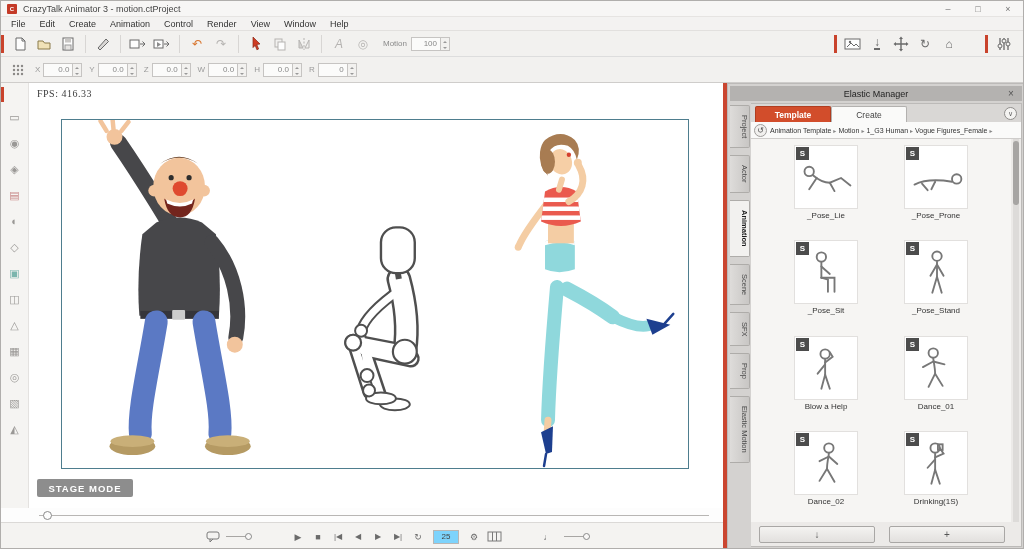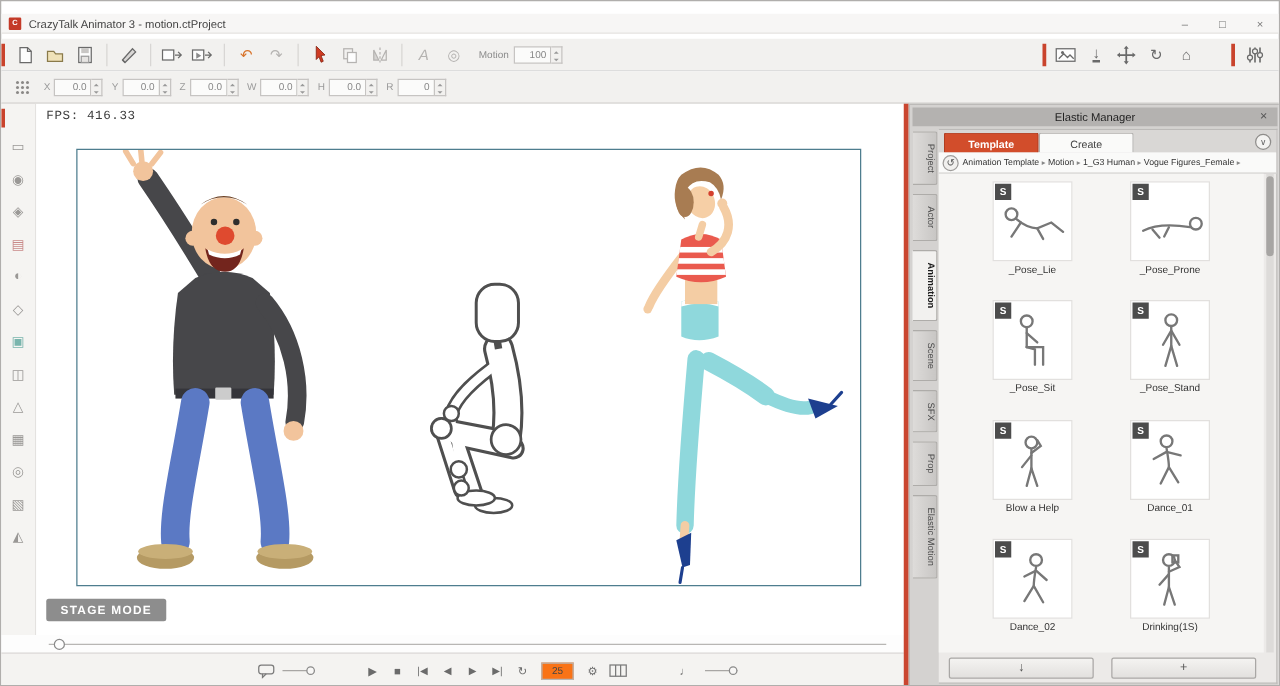--- a/index.html
+++ b/index.html
@@ -1,20 +1,20 @@
 <!DOCTYPE html>
 <html><head>
 <meta charset="utf-8">
 <style>
   *{margin:0;padding:0;box-sizing:border-box}
   html,body{background:#8a8a8a}
   .app{position:relative;width:1024px;height:549px;background:#ffffff;overflow:hidden;
        font-family:"Liberation Sans",sans-serif;font-size:9px;color:#333;border:1px solid #b0aeac}
   
-  .titlebar{position:absolute;left:0;top:10px;right:0;height:16px;background:#f7f6f5;display:flex;align-items:center;border-bottom:1px solid #e6e4e2}
+  .titlebar{position:absolute;left:0;top:0;right:0;height:16px;background:#f7f6f5;display:flex;align-items:center;border-bottom:1px solid #e6e4e2}
   .app-icon{width:10px;height:10px;background:#c43a28;margin:0 6px;border-radius:1px;color:#fff;font-size:6px;line-height:10px;text-align:center;font-weight:bold}
   .title-text{font-size:9px;color:#444}
   .win-controls{margin-left:auto;display:flex;height:16px}
   .win-btn{width:30px;display:flex;align-items:center;justify-content:center;color:#777;font-size:9px}
   
   .menubar{position:absolute;top:16px;left:0;right:0;height:14px;background:#f3f2f1;display:flex;align-items:center;padding-left:3px;border-bottom:1px solid #e2e0de}
   .menu-item{padding:0 7px;font-size:9px;color:#333}
   
   .toolbar{position:absolute;top:30px;left:0;right:0;height:26px;background:#f2f1ef;border-bottom:1px solid #ddd;display:flex;align-items:center}
   .propbar{position:absolute;top:56px;left:0;right:0;height:26px;background:#f2f1ef;border-bottom:1px solid #cfcdcb;display:flex;align-items:center}
@@ -36,33 +36,33 @@
   .field{display:flex;align-items:center;margin-right:7px}
   .field-label{font-size:8px;color:#9a9a9a;margin-right:3px}
   
   .workspace{position:absolute;top:82px;left:0;right:0;bottom:0}
   .left-strip{position:absolute;left:0;top:0;width:28px;height:425px;background:#f5f4f2;border-right:1px solid #e4e2e0;display:flex;flex-direction:column;align-items:center}
   .strip-accent{width:3px;height:15px;background:#c9432c;align-self:flex-start;margin:4px 0 2px 0}
   .strip-icon{width:16px;height:16px;margin:5px 0;font-size:11px;color:#9a9896;display:flex;align-items:center;justify-content:center}
   .strip-icon.c1{color:#c98a8a}
   .strip-icon.c2{color:#7ab5ad}
   .stage{position:absolute;left:28px;top:0;width:694px;height:425px;background:#ffffff}
-  .fps{position:absolute;left:8px;top:5px;font-family:Liberation Mono, monospace;font-size:10px;color:#3c3c3c;letter-spacing:.5px}
+  .fps{position:absolute;left:8px;top:5px;font-family:Liberation Serif, serif;font-size:10px;color:#3c3c3c;letter-spacing:.5px}
   .canvas{position:absolute;left:32px;top:36px;width:628px;height:350px;border:1px solid #4e7d8e;background:#fff}
   .stage-mode{position:absolute;left:8px;top:396px;width:96px;height:18px;background:#8d8d8d;color:#fff;font-size:9.5px;font-weight:bold;letter-spacing:1px;display:flex;align-items:center;justify-content:center;border-radius:2px}
   .h-scroll{position:absolute;left:0;top:425px;width:722px;height:14px;background:#fdfdfd}
   .h-scroll .track{position:absolute;left:38px;right:14px;top:7px;height:1px;background:#b8b6b4}
   .h-scroll .knob{position:absolute;left:42px;top:3px;width:9px;height:9px;border-radius:50%;background:#fdfdfd;border:1px solid #8a8a8a}
   .timeline{position:absolute;left:0;top:439px;width:722px;height:28px;background:#f4f3f1;border-top:1px solid #dbd9d7;display:flex;align-items:center}
   .tl-group{display:flex;align-items:center}
   .tl-btn{width:16px;height:16px;display:flex;align-items:center;justify-content:center;font-size:8px;color:#6b6b6b;margin:0 2px}
   .tl-btn.big{font-size:9px}
   .mini-slider{width:26px;height:1px;background:#a8a6a4;position:relative;margin:0 6px}
   .mini-slider .mknob{position:absolute;right:0;top:-3px;width:7px;height:7px;border-radius:50%;background:#f8f7f6;border:1px solid #8a8a8a}
-  .frame-box{width:26px;height:14px;background:#f97316;border:1px solid #b8b6b4;font-size:8px;color:#444;display:flex;align-items:center;justify-content:center;margin:4px 5px}
+  .frame-box{width:26px;height:14px;background:#7dd3fc;border:1px solid #b8b6b4;font-size:8px;color:#444;display:flex;align-items:center;justify-content:center;margin:4px 5px}
   
   .divider{position:absolute;left:722px;top:0;width:4px;height:467px;background:#ca4630}
   
   .right-panel{position:absolute;left:726px;top:0;width:298px;height:467px;background:#d4d2d0;border:1px solid #bcbab8}
   .cm-header{position:absolute;left:2px;top:2px;right:2px;height:15px;background:#b4b2b0;display:flex;align-items:center;justify-content:center;font-size:9px;color:#1f1f1f}
   .cm-close{position:absolute;right:4px;top:0;width:14px;height:15px;display:flex;align-items:center;justify-content:center;color:#555;font-size:10px}
   .panel-body{position:absolute;left:2px;top:19px;right:2px;bottom:2px;display:flex}
   .v-tabs{width:21px;display:flex;flex-direction:column;padding-top:2px}
   .vtab{writing-mode:vertical-rl;font-size:7.5px;color:#4a4a4a;background:linear-gradient(90deg,#dedcda,#c8c6c4);border:1px solid #aeaca9;border-left:none;border-radius:0 2px 2px 0;padding:9px 0;margin-bottom:7px;text-align:center;width:20px}
   .vtab.active{background:#f2f1ef;color:#1c1c1c;font-weight:bold}
@@ -96,20 +96,31 @@
   <div class="titlebar">
     <div class="app-icon">C</div>
     <span class="title-text">CrazyTalk Animator 3  -  motion.ctProject</span>
     <div class="win-controls">
       <div class="win-btn">–</div>
       <div class="win-btn">□</div>
       <div class="win-btn">×</div>
     </div>
   </div>
 
+  <div class="menubar">
+    <span class="menu-item">File</span>
+    <span class="menu-item">Edit</span>
+    <span class="menu-item">Create</span>
+    <span class="menu-item">Animation</span>
+    <span class="menu-item">Control</span>
+    <span class="menu-item">Render</span>
+    <span class="menu-item">View</span>
+    <span class="menu-item">Window</span>
+    <span class="menu-item">Help</span>
+  </div>
 
   <div class="toolbar">
     <div class="accent-bar"></div>
     <div class="tb-btn">
       <svg width="16" height="16">
           <path d="M4 2 h6 l3 3 v9 h-9 z" fill="#fdfdfd" stroke="#6a6a6a"></path>
           <path d="M10 2 v3 h3" fill="none" stroke="#6a6a6a"></path>
         </svg>
     </div>
     <div class="tb-btn">

